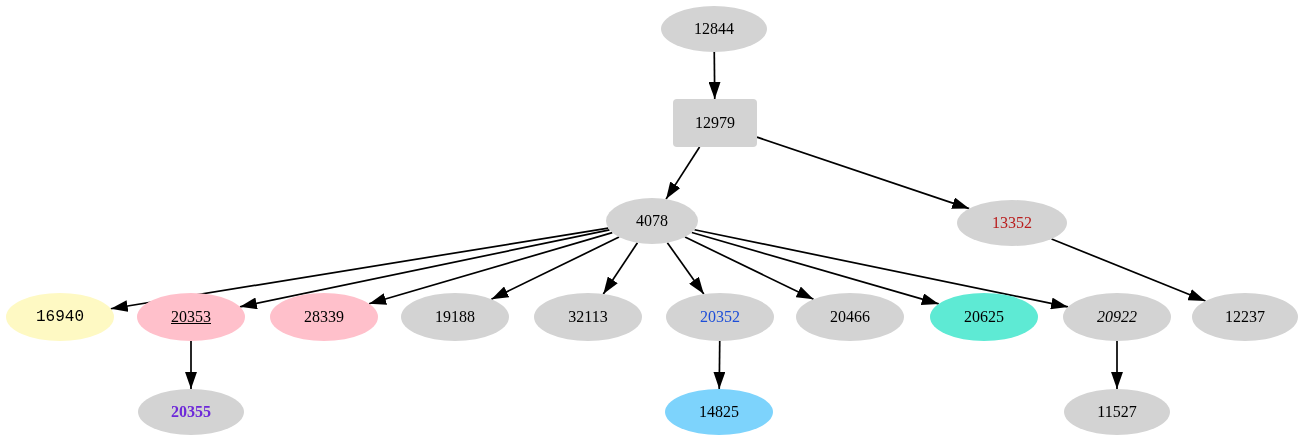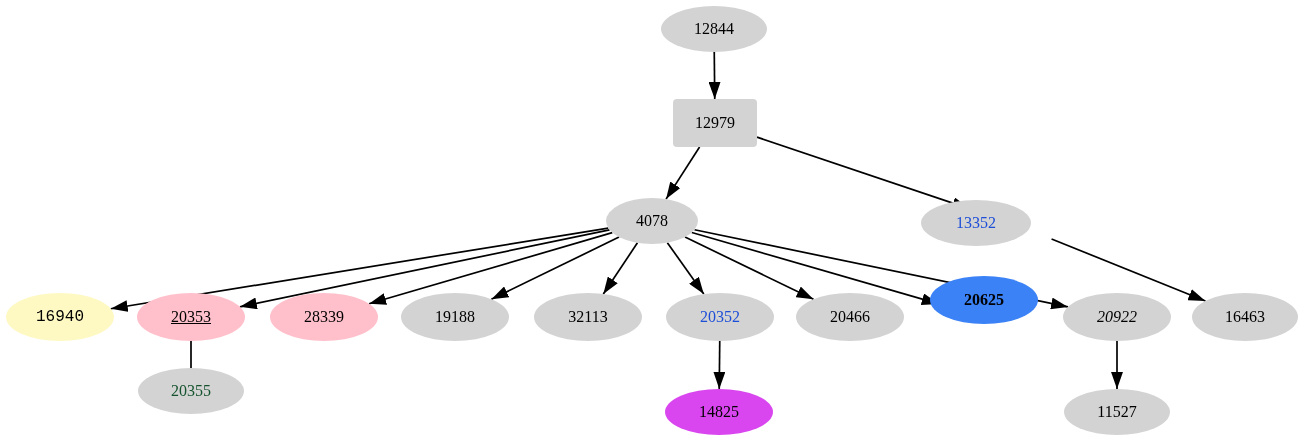--- a/index.html
+++ b/index.html
@@ -62,28 +62,28 @@
         <line x1="1051.5826039782598" y1="238.96894752771" x2="1205.42715612258" y2="301.0349900237018" stroke="#000000" stroke-width="1.7" marker-end="url(#arrowhead)"></line>
         <line x1="191" y1="341" x2="191" y2="389" stroke="#000000" stroke-width="1.7" marker-end="url(#arrowhead)"></line>
         <line x1="719.7473711856906" y1="340.99973735939494" x2="719.2421028298972" y2="389.00023115976" stroke="#000000" stroke-width="1.7" marker-end="url(#arrowhead)"></line>
         <line x1="1117" y1="341" x2="1117" y2="389" stroke="#000000" stroke-width="1.7" marker-end="url(#arrowhead)"></line>
       </g>
   </svg>
   <div>
       <div class="node ellipse" style="left: 661px; top: 6px; width: 106px; height: 46px; background: rgb(211, 211, 211); color: rgb(0, 0, 0);">12844</div>
       <div class="node box" style="left: 673px; top: 99px; width: 84px; height: 48px; background: rgb(211, 211, 211); color: rgb(0, 0, 0);">12979</div>
       <div class="node ellipse" style="left: 606px; top: 198px; width: 92px; height: 46px; background: rgb(211, 211, 211); color: rgb(0, 0, 0);">4078</div>
-      <div class="node ellipse" style="left: 921px; top: 200px; width: 110px; height: 46px; background: rgb(211, 211, 211); color: #1d4ed8;">13352</div>
+      <div class="node ellipse" style="left: 957px; top: 200px; width: 110px; height: 46px; background: rgb(211, 211, 211); color: #b91c1c;">13352</div>
       <div class="node ellipse" style="left: 6px; top: 293px; width: 108px; height: 48px; background: #fef9c3; color: rgb(0, 0, 0); font-family: Liberation Mono, monospace;">16940</div>
       <div class="node ellipse" style="left: 137px; top: 293px; width: 108px; height: 48px; background: rgb(255, 192, 203); color: rgb(0, 0, 0); text-decoration: underline;">20353</div>
       <div class="node ellipse" style="left: 270px; top: 293px; width: 108px; height: 48px; background: rgb(255, 192, 203); color: rgb(0, 0, 0);">28339</div>
       <div class="node ellipse" style="left: 401px; top: 293px; width: 108px; height: 48px; background: rgb(211, 211, 211); color: rgb(0, 0, 0);">19188</div>
       <div class="node ellipse" style="left: 534px; top: 293px; width: 108px; height: 48px; background: rgb(211, 211, 211); color: rgb(0, 0, 0);">32113</div>
       <div class="node ellipse" style="left: 666px; top: 293px; width: 108px; height: 48px; background: rgb(211, 211, 211); color: #1d4ed8;">20352</div>
       <div class="node ellipse" style="left: 796px; top: 293px; width: 108px; height: 48px; background: rgb(211, 211, 211); color: #000000;">20466</div>
-      <div class="node ellipse" style="left: 930px; top: 276px; width: 108px; height: 48px; background: #3b82f6; color: rgb(0, 0, 0); font-weight: bold;">20625</div>
+      <div class="node ellipse" style="left: 930px; top: 293px; width: 108px; height: 48px; background: #5eead4; color: rgb(0, 0, 0);">20625</div>
       <div class="node ellipse" style="left: 1063px; top: 293px; width: 108px; height: 48px; background: rgb(211, 211, 211); color: rgb(0, 0, 0); font-style: italic;">20922</div>
-      <div class="node ellipse" style="left: 1192px; top: 293px; width: 106px; height: 48px; background: rgb(211, 211, 211); color: rgb(0, 0, 0);">16463</div>
-      <div class="node ellipse" style="left: 138px; top: 368px; width: 106px; height: 46px; background: rgb(211, 211, 211); color: #14532d;">20355</div>
-      <div class="node ellipse" style="left: 665px; top: 389px; width: 108px; height: 46px; background: #d946ef; color: rgb(0, 0, 0);">14825</div>
+      <div class="node ellipse" style="left: 1192px; top: 293px; width: 106px; height: 48px; background: rgb(211, 211, 211); color: rgb(0, 0, 0);">12237</div>
+      <div class="node ellipse" style="left: 138px; top: 389px; width: 106px; height: 46px; background: rgb(211, 211, 211); color: #6d28d9; font-weight: bold;">20355</div>
+      <div class="node ellipse" style="left: 665px; top: 389px; width: 108px; height: 46px; background: #7dd3fc; color: rgb(0, 0, 0);">14825</div>
       <div class="node ellipse" style="left: 1064px; top: 389px; width: 106px; height: 46px; background: rgb(211, 211, 211); color: rgb(0, 0, 0);">11527</div>
     </div>
 </div>
 
 </body></html>

